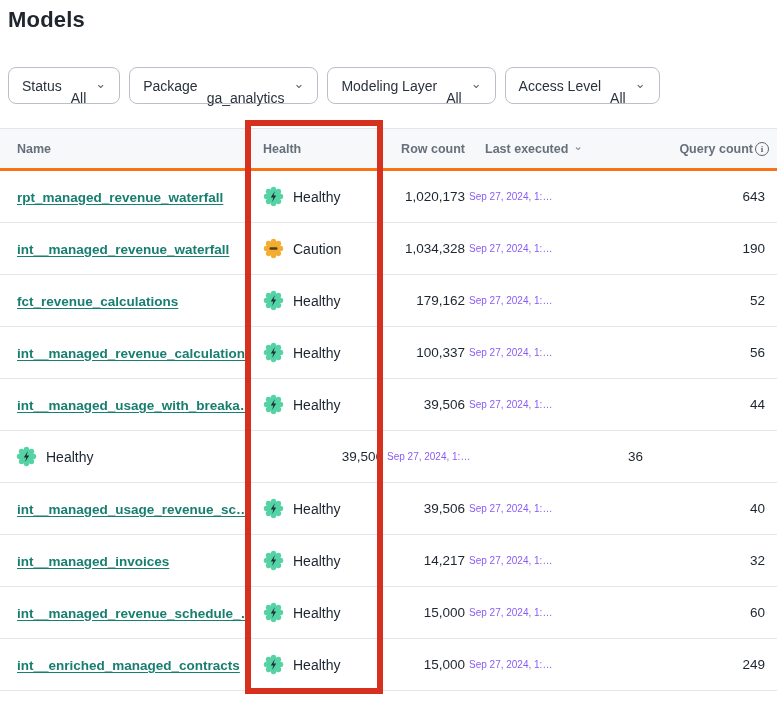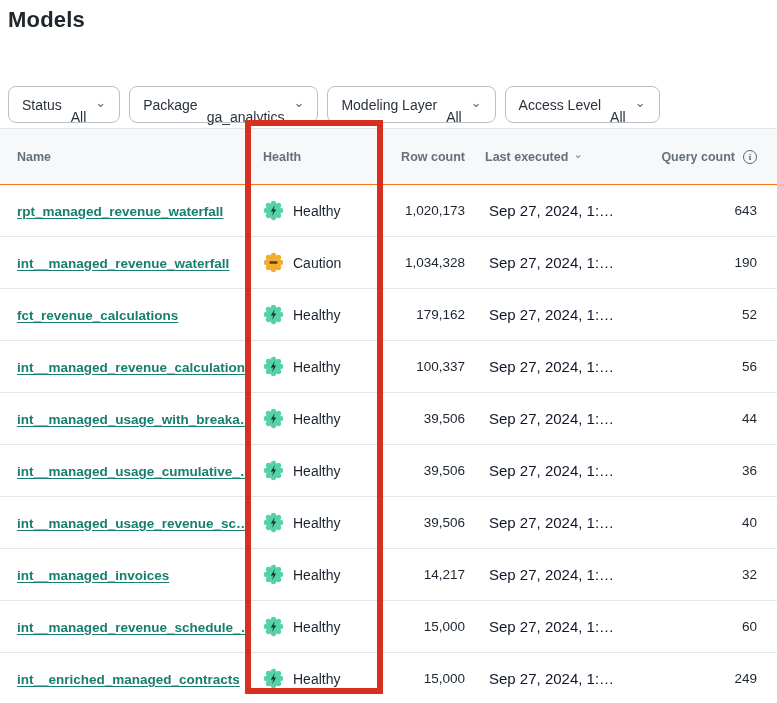--- a/index.html
+++ b/index.html
@@ -10,54 +10,54 @@
     font-family: "Liberation Sans", "DejaVu Sans", sans-serif;
     color: #1c2530;
     overflow: hidden;
   }
   .page-title {
     position: absolute; top: 7px; left: 8px;
     font-size: 22px; font-weight: 700; color: #21262e;
     letter-spacing: 0.2px;
   }
   .filter-bar {
-    position: absolute; top: 86px; left: 8px;
+    position: absolute; top: 67px; left: 8px;
     display: flex; gap: 9px;
   }
   .filter-chip {
     display: flex; align-items: center; gap: 9px;
     height: 37px; padding: 0 13px;
     border: 1px solid #b9c0ca; border-radius: 8px;
     background: #ffffff; cursor: pointer;
     font-size: 14px; color: #2a323d;
   }
   .filter-chip .chip-label { color: #2a323d; }
   .filter-chip .chip-value { color: #2a323d; margin-top: 24px; }
   .filter-chip .chip-chevron {
     color: #5c6672; font-size: 13px; line-height: 1;
     transform: translateY(-2px);
   }
   .table { position: absolute; top: 128px; left: 0; width: 777px; }
   .thead {
     display: grid;
     grid-template-columns: 247px 136px 82px 190px 1fr;
     align-items: center;
-    height: 57px;
+    height: 43px;
     background: #f7f8f9;
     border-top: 1px solid #e2e5e9;
-    border-bottom: 1px solid #f97316;
+    border-bottom: 3px solid #f97316;
     font-size: 12.5px; font-weight: 700; color: #66707d;
   }
   .th { white-space: nowrap; }
   .th-name { padding-left: 17px; }
   .th-health { padding-left: 16px; }
   .th-rowcount { text-align: right; }
   .th-lastexec { padding-left: 20px; display: flex; align-items: center; gap: 5px; cursor: pointer; text-align: center; }
   .sort-chevron { color: #8a93a0; font-size: 11px; transform: translateY(-2px); }
-  .th-querycount { text-align: right; padding-right: 20px; display: flex; justify-content: flex-end; align-items: center; gap: 8px; }
+  .th-querycount { text-align: right; padding-right: 8px; display: flex; justify-content: flex-end; align-items: center; gap: 2px; }
   .info-icon {
     display: inline-flex; align-items: center; justify-content: center;
     width: 14px; height: 14px; border: 1.3px solid #5a6470; border-radius: 50%;
     font-size: 9px; font-weight: 700; color: #5a6470;
     font-family: "Liberation Serif", serif; cursor: pointer;
   }
   .trow {
     display: grid;
     grid-template-columns: 247px 136px 82px 190px 1fr;
     align-items: center;
@@ -76,22 +76,22 @@
   .cell-health { padding-left: 16px; display: flex; align-items: center; gap: 9px; font-size: 14px; color: #1c2530; }
   .health-badge { width: 21px; height: 21px; display: inline-flex; }
   .health-badge svg { width: 21px; height: 21px; }
   .health-badge.healthy .seal { fill: var(--healthy, #55d3a5); }
   .health-badge.caution .seal { fill: var(--caution, #f3ad33); }
   .health-badge .bolt-glyph { fill: #1c3038; }
   .health-badge .minus-glyph { fill: #523f10; }
   .health-badge.healthy .minus-glyph { display: none; }
   .health-badge.caution .bolt-glyph { display: none; }
   .cell-rowcount { text-align: right; font-size: 13.5px; color: #1c2530; }
-  .cell-lastexec { padding-left: 24px; font-size: 15px; color: #0f172a; white-space: nowrap; }
-  .cell-querycount { text-align: right; padding-right: 20px; font-size: 13.5px; color: #1c2530; }
+  .cell-lastexec { padding-left: 4px; font-size: 10px; color: #8b5cf6; white-space: nowrap; }
+  .cell-querycount { text-align: right; padding-right: 12px; font-size: 13.5px; color: #1c2530; }
   .annotation-rect {
     position: absolute;
     left: 245px; top: 120px;
     width: 138px; height: 574px;
     border: 6px solid var(--annotation, #d7301f);
     pointer-events: none;
     z-index: 10;
   }
 </style>
 </head>
@@ -276,23 +276,20 @@
         </svg>
       </span>
       <span class="health-label">Healthy</span>
     </div>
     <div class="cell-rowcount">39,506</div>
     <div class="cell-lastexec">Sep 27, 2024, 1:…</div>
     <div class="cell-querycount">44</div>
   </div>
 
   <div class="trow">
-    <div class="cell-name">
-      <a>int__managed_usage_cumulative_…</a>
-    </div>
     <div class="cell-health">
       <span class="health-badge healthy">
         <svg viewBox="0 0 24 24">
           <g class="seal">
             <circle cx="12" cy="12" r="8.4"></circle>
             <circle cx="20" cy="12" r="3.1"></circle>
                 <circle cx="17.66" cy="17.66" r="3.1"></circle>
             <circle cx="12" cy="20" r="3.1"></circle>
                 <circle cx="6.34" cy="17.66" r="3.1"></circle>
             <circle cx="4" cy="12" r="3.1"></circle>

